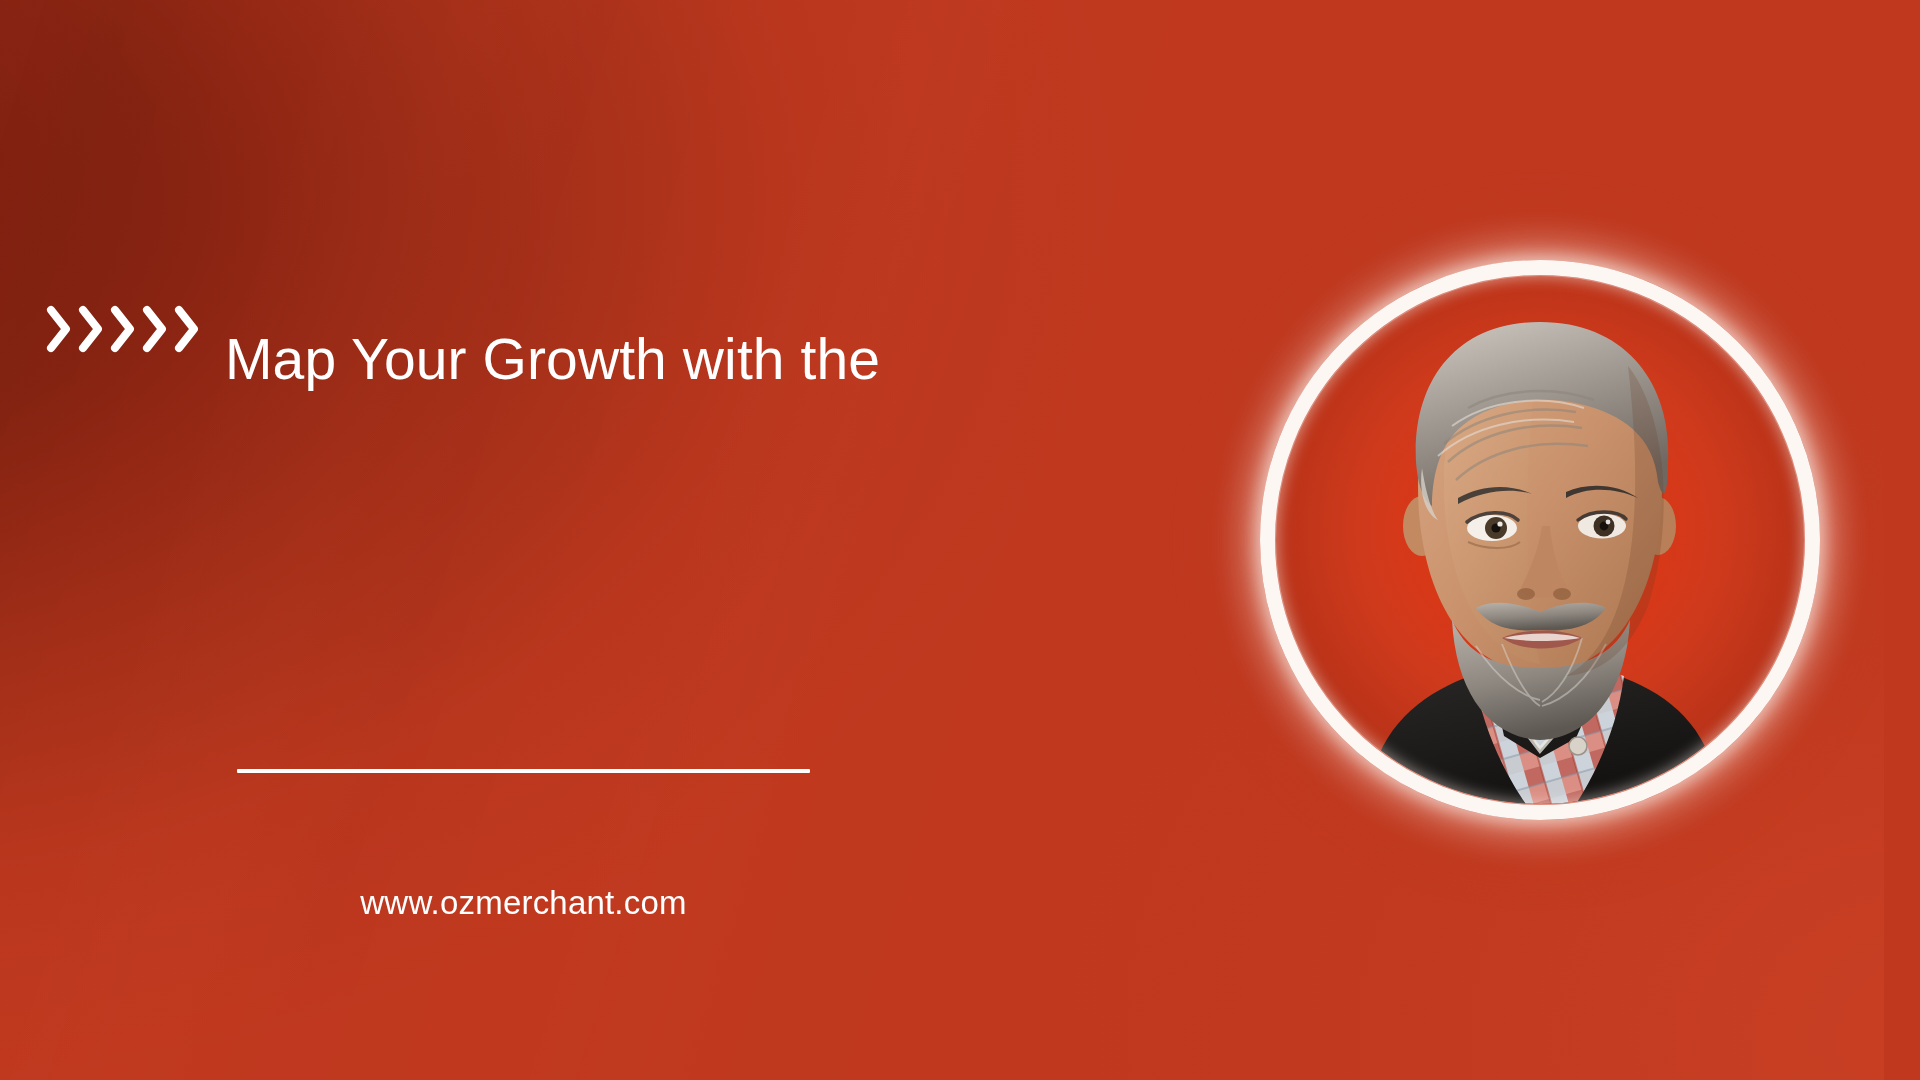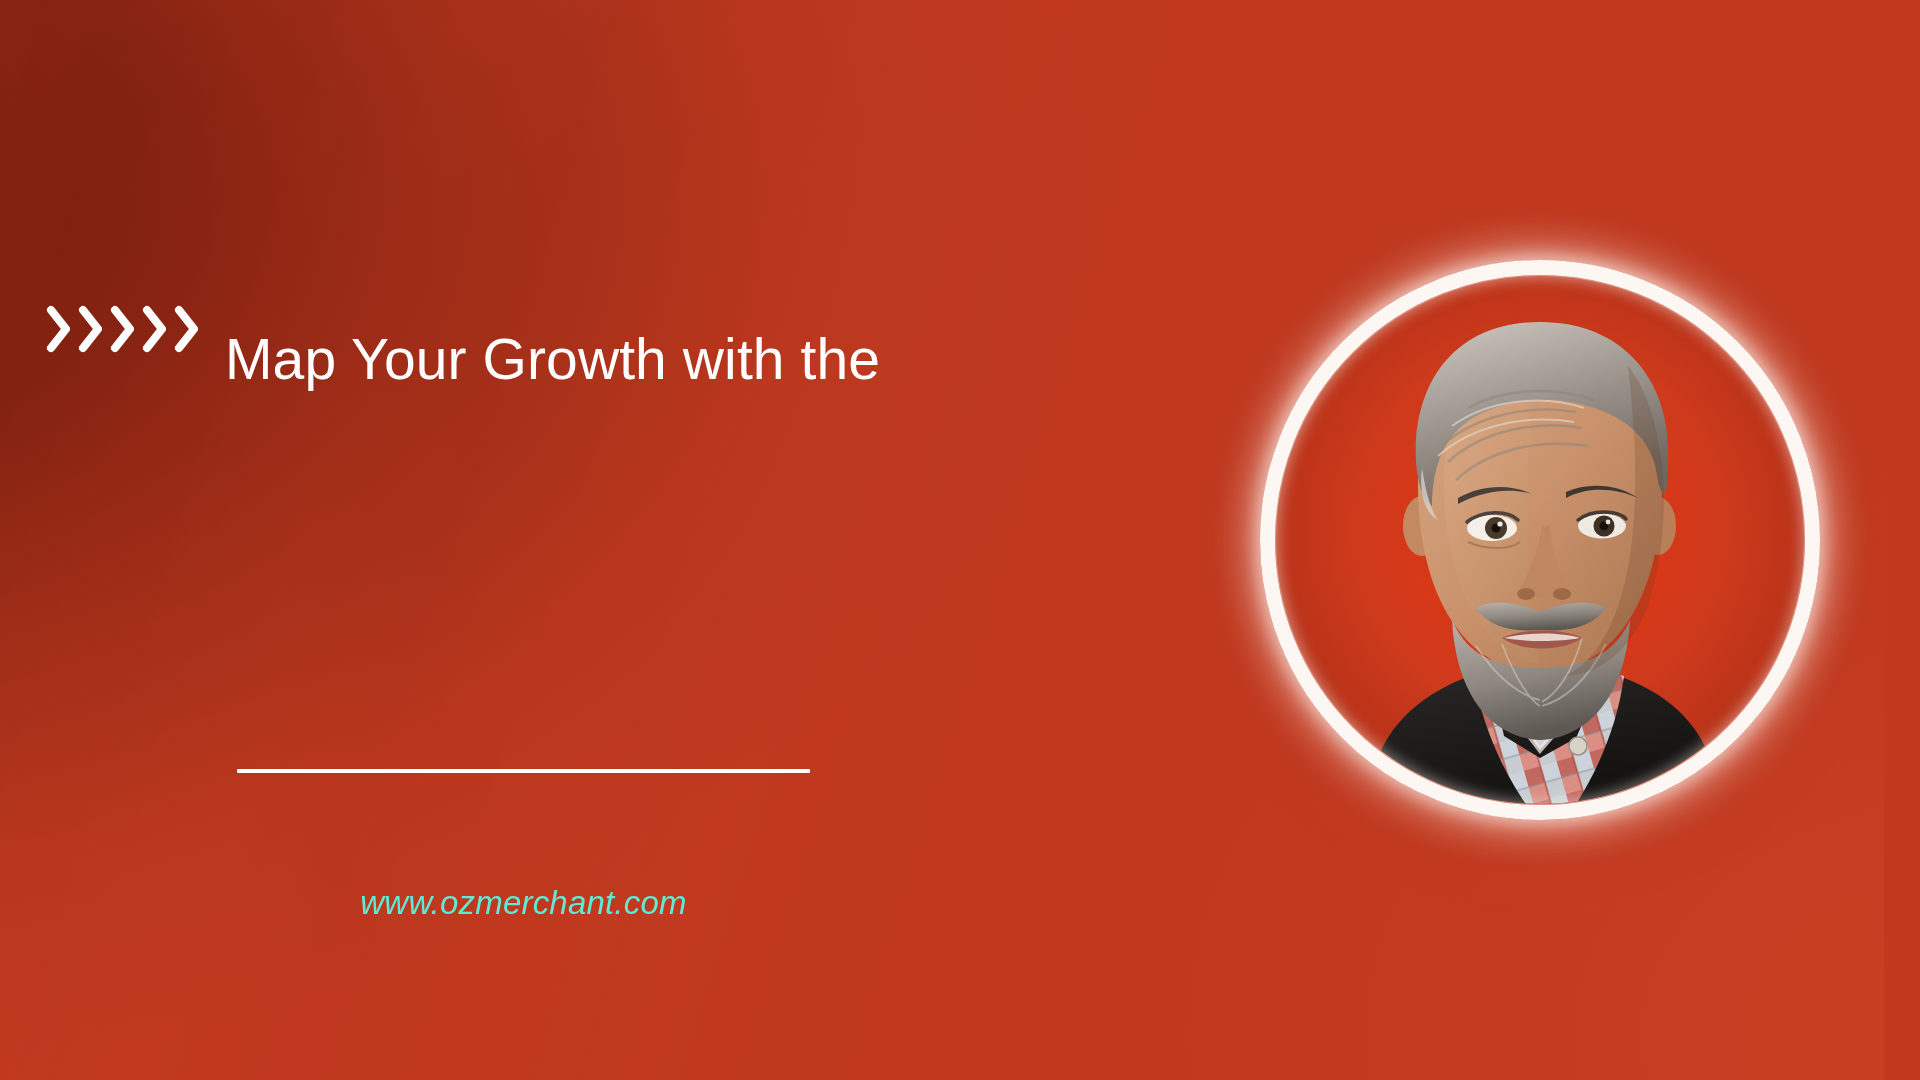--- a/index.html
+++ b/index.html
@@ -119,25 +119,24 @@
     background: #ffffff;
     border-radius: 1px;
   }
 
   .site-url {
     position: absolute;
     left: 237px;
     top: 884px;
     width: 573px;
     text-align: center;
-    color: #5eead4;
+    color: #ffffff;
     font-size: 33px;
     font-weight: 400;
     letter-spacing: 0.2px;
-    font-style: italic;
   }
 
   
   .portrait-zone {
     position: absolute;
     left: 1180px;
     top: 180px;
     width: 720px;
     height: 720px;
   }

